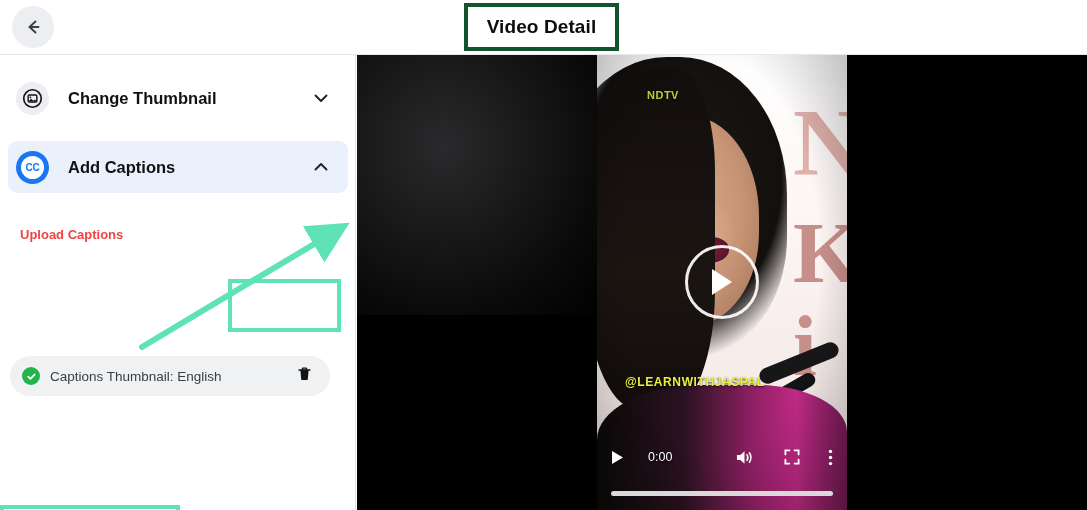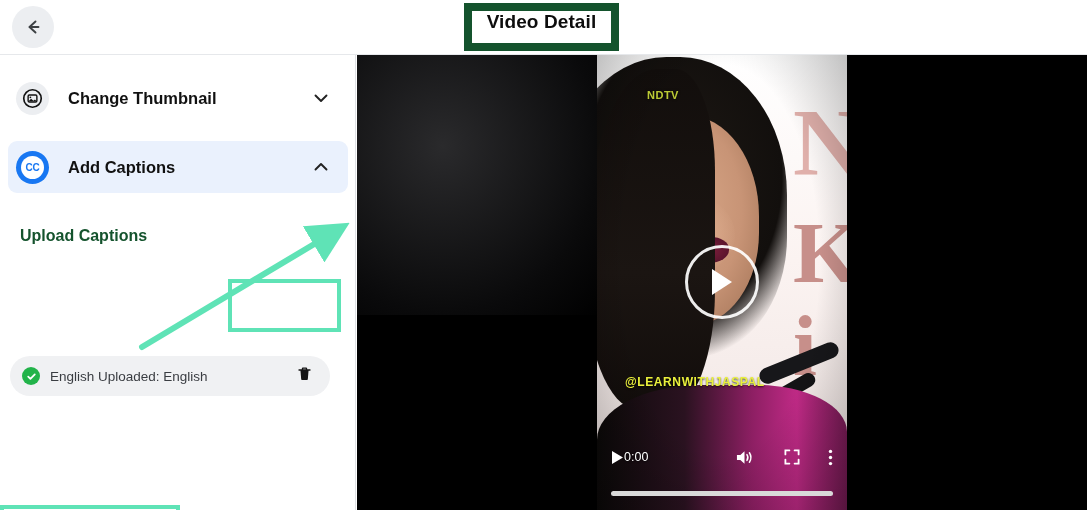--- a/index.html
+++ b/index.html
@@ -27,23 +27,23 @@
     width: 42px; height: 42px; border-radius: 50%;
     background: #eceef1;
     display: flex; align-items: center; justify-content: center;
     cursor: pointer;
   }
   .back-btn svg { display: block; }
 
   .title-wrap {
     position: absolute; left: 464px; top: 3px;
     width: 155px; height: 48px;
-    border: 8px solid #14532d;
-    background: #ffffff;
-    display: flex; align-items: flex-start; justify-content: center;
+    border: 4px solid #14532d;
+    background: #ffffff;
+    display: flex; align-items: center; justify-content: center;
   }
   .title-text {
     font-size: 19px; font-weight: bold; color: #0d0d0d;
     letter-spacing: 0.1px;
   }
 
   
   .leftpanel {
     position: absolute; left: 0; top: 55px;
     width: 356px; height: 455px;
@@ -84,21 +84,21 @@
     transform: translateY(-50%);
     width: 18px; height: 18px;
     cursor: pointer;
   }
 
   
   .upload-block {
     position: absolute; left: 20px; top: 172px;
     width: 316px;
   }
-  .up-title { font-size: 16px; font-weight: bold; color: #14532d; }
+  .up-title { font-size: 13px; font-weight: bold; color: #ef4444; }
   .up-sub   { font-size: 12.5px; color: #6b6f76; margin-top: 5px; }
 
   .upload-hl {
     position: absolute; left: 228px; top: 224px;
     width: 113px; height: 53px;
     border: 4px solid #5fe3b6;
     background: transparent;
   }
   .upload-btn {
     position: absolute; left: 237px; top: 232px;
@@ -263,21 +263,21 @@
   
   .controls {
     position: absolute; left: 0; bottom: 34px;
     width: 250px; height: 38px;
     display: flex; align-items: center;
     padding: 0 14px;
     color: #ffffff;
   }
   .ctl { cursor: pointer; display: flex; align-items: center; }
   .time {
-    font-size: 12.5px; color: #ffffff; margin-left: 0;
+    font-size: 12.5px; color: #ffffff; margin-left: 24px;
     text-shadow: 0 1px 2px rgba(0,0,0,0.8);
   }
   .spacer { flex: 1; }
   .progress-track {
     position: absolute; left: 0; bottom: 14px;
     width: 250px; padding: 0 14px;
   }
   .progress-bar {
     width: 100%; height: 5px; border-radius: 3px;
     background: #d9d9d9;
@@ -340,21 +340,21 @@
     </div>
 
     <div class="upload-hl"></div>
 
     <div class="uploaded-pill">
       <div class="check-ic">
         <svg width="11" height="11" viewBox="0 0 12 12" fill="none">
           <path d="M2.4 6.2 L4.8 8.6 L9.6 3.6" stroke="#ffffff" stroke-width="1.9" stroke-linecap="round" stroke-linejoin="round"></path>
         </svg>
       </div>
-      <div class="uploaded-txt">English Uploaded: English</div>
+      <div class="uploaded-txt">Captions Thumbnail: English</div>
       <div class="trash">
         <svg width="17" height="17" viewBox="0 0 20 20" fill="none">
           <path d="M3.6 5.2 H16.4" stroke="#141414" stroke-width="1.7" stroke-linecap="round"></path>
           <path d="M7.6 5.1 V3.7 Q7.6 3.1 8.2 3.1 H11.8 Q12.4 3.1 12.4 3.7 V5.1" stroke="#141414" stroke-width="1.6" stroke-linecap="round"></path>
           <path d="M5.2 5.4 L6.1 16.2 Q6.2 17 7 17 H13 Q13.8 17 13.9 16.2 L14.8 5.4 Z" fill="#141414"></path>
         </svg>
       </div>
     </div>
 
     <div class="save-hl"></div>

